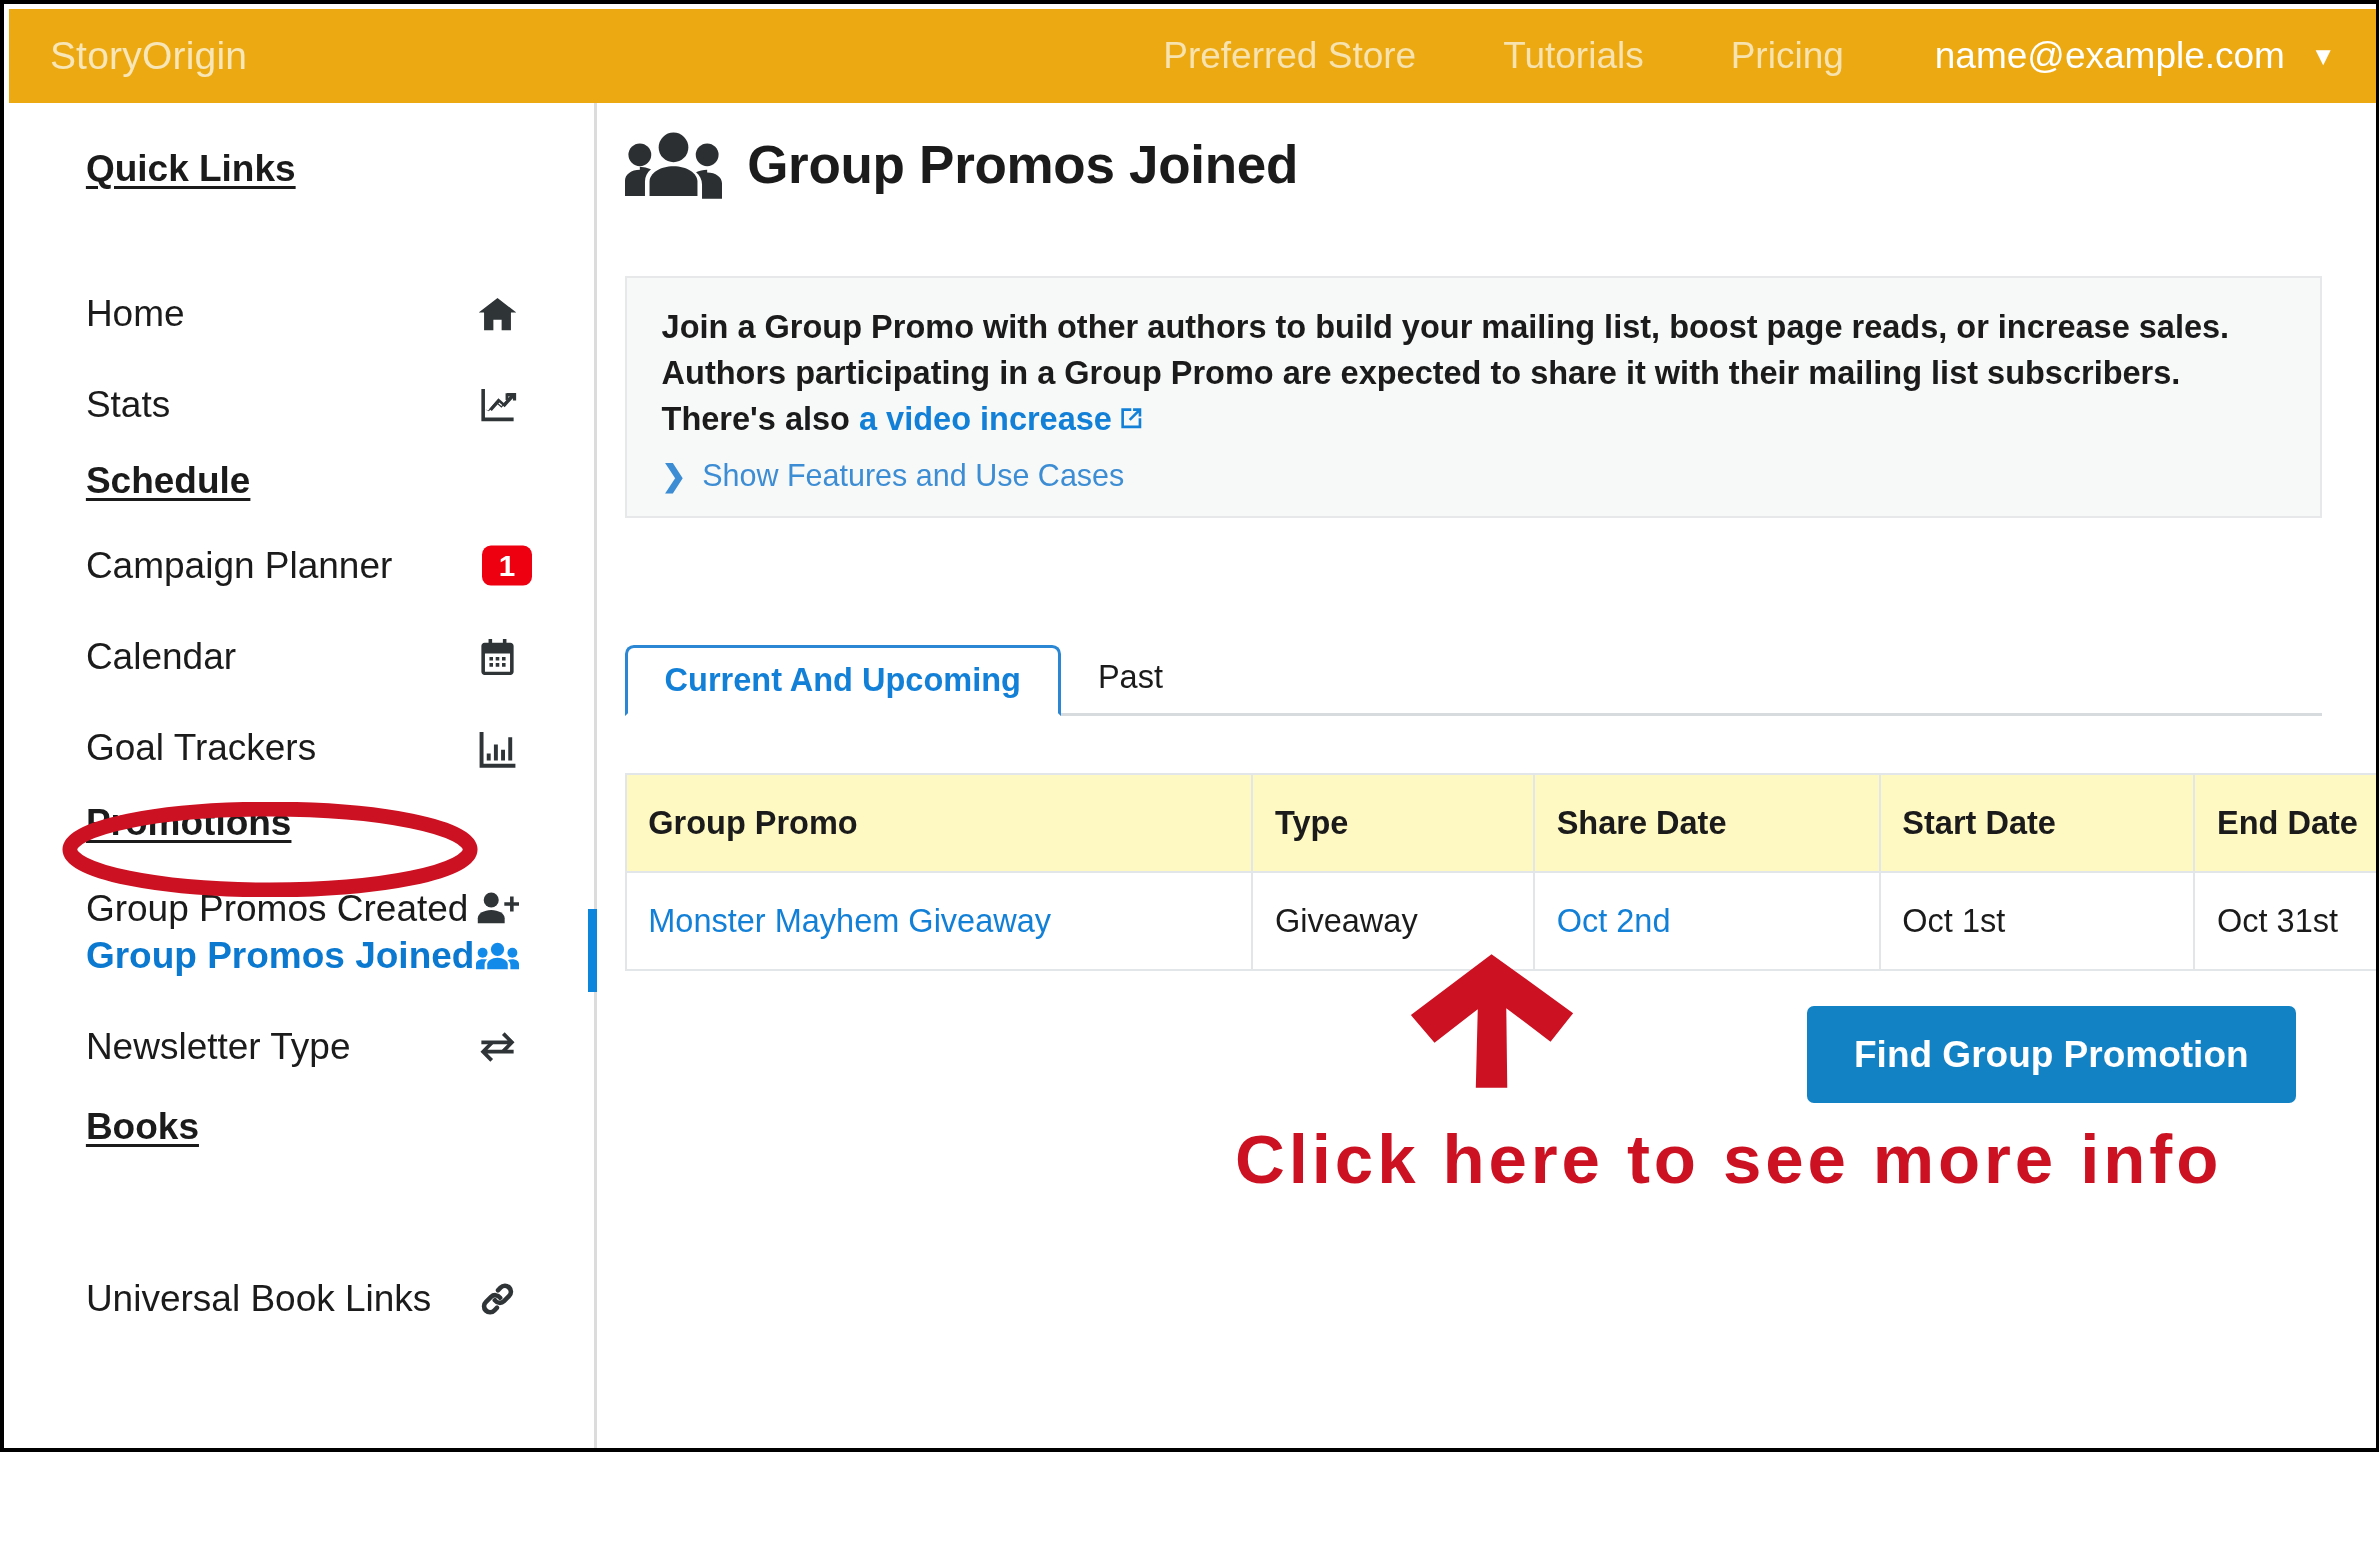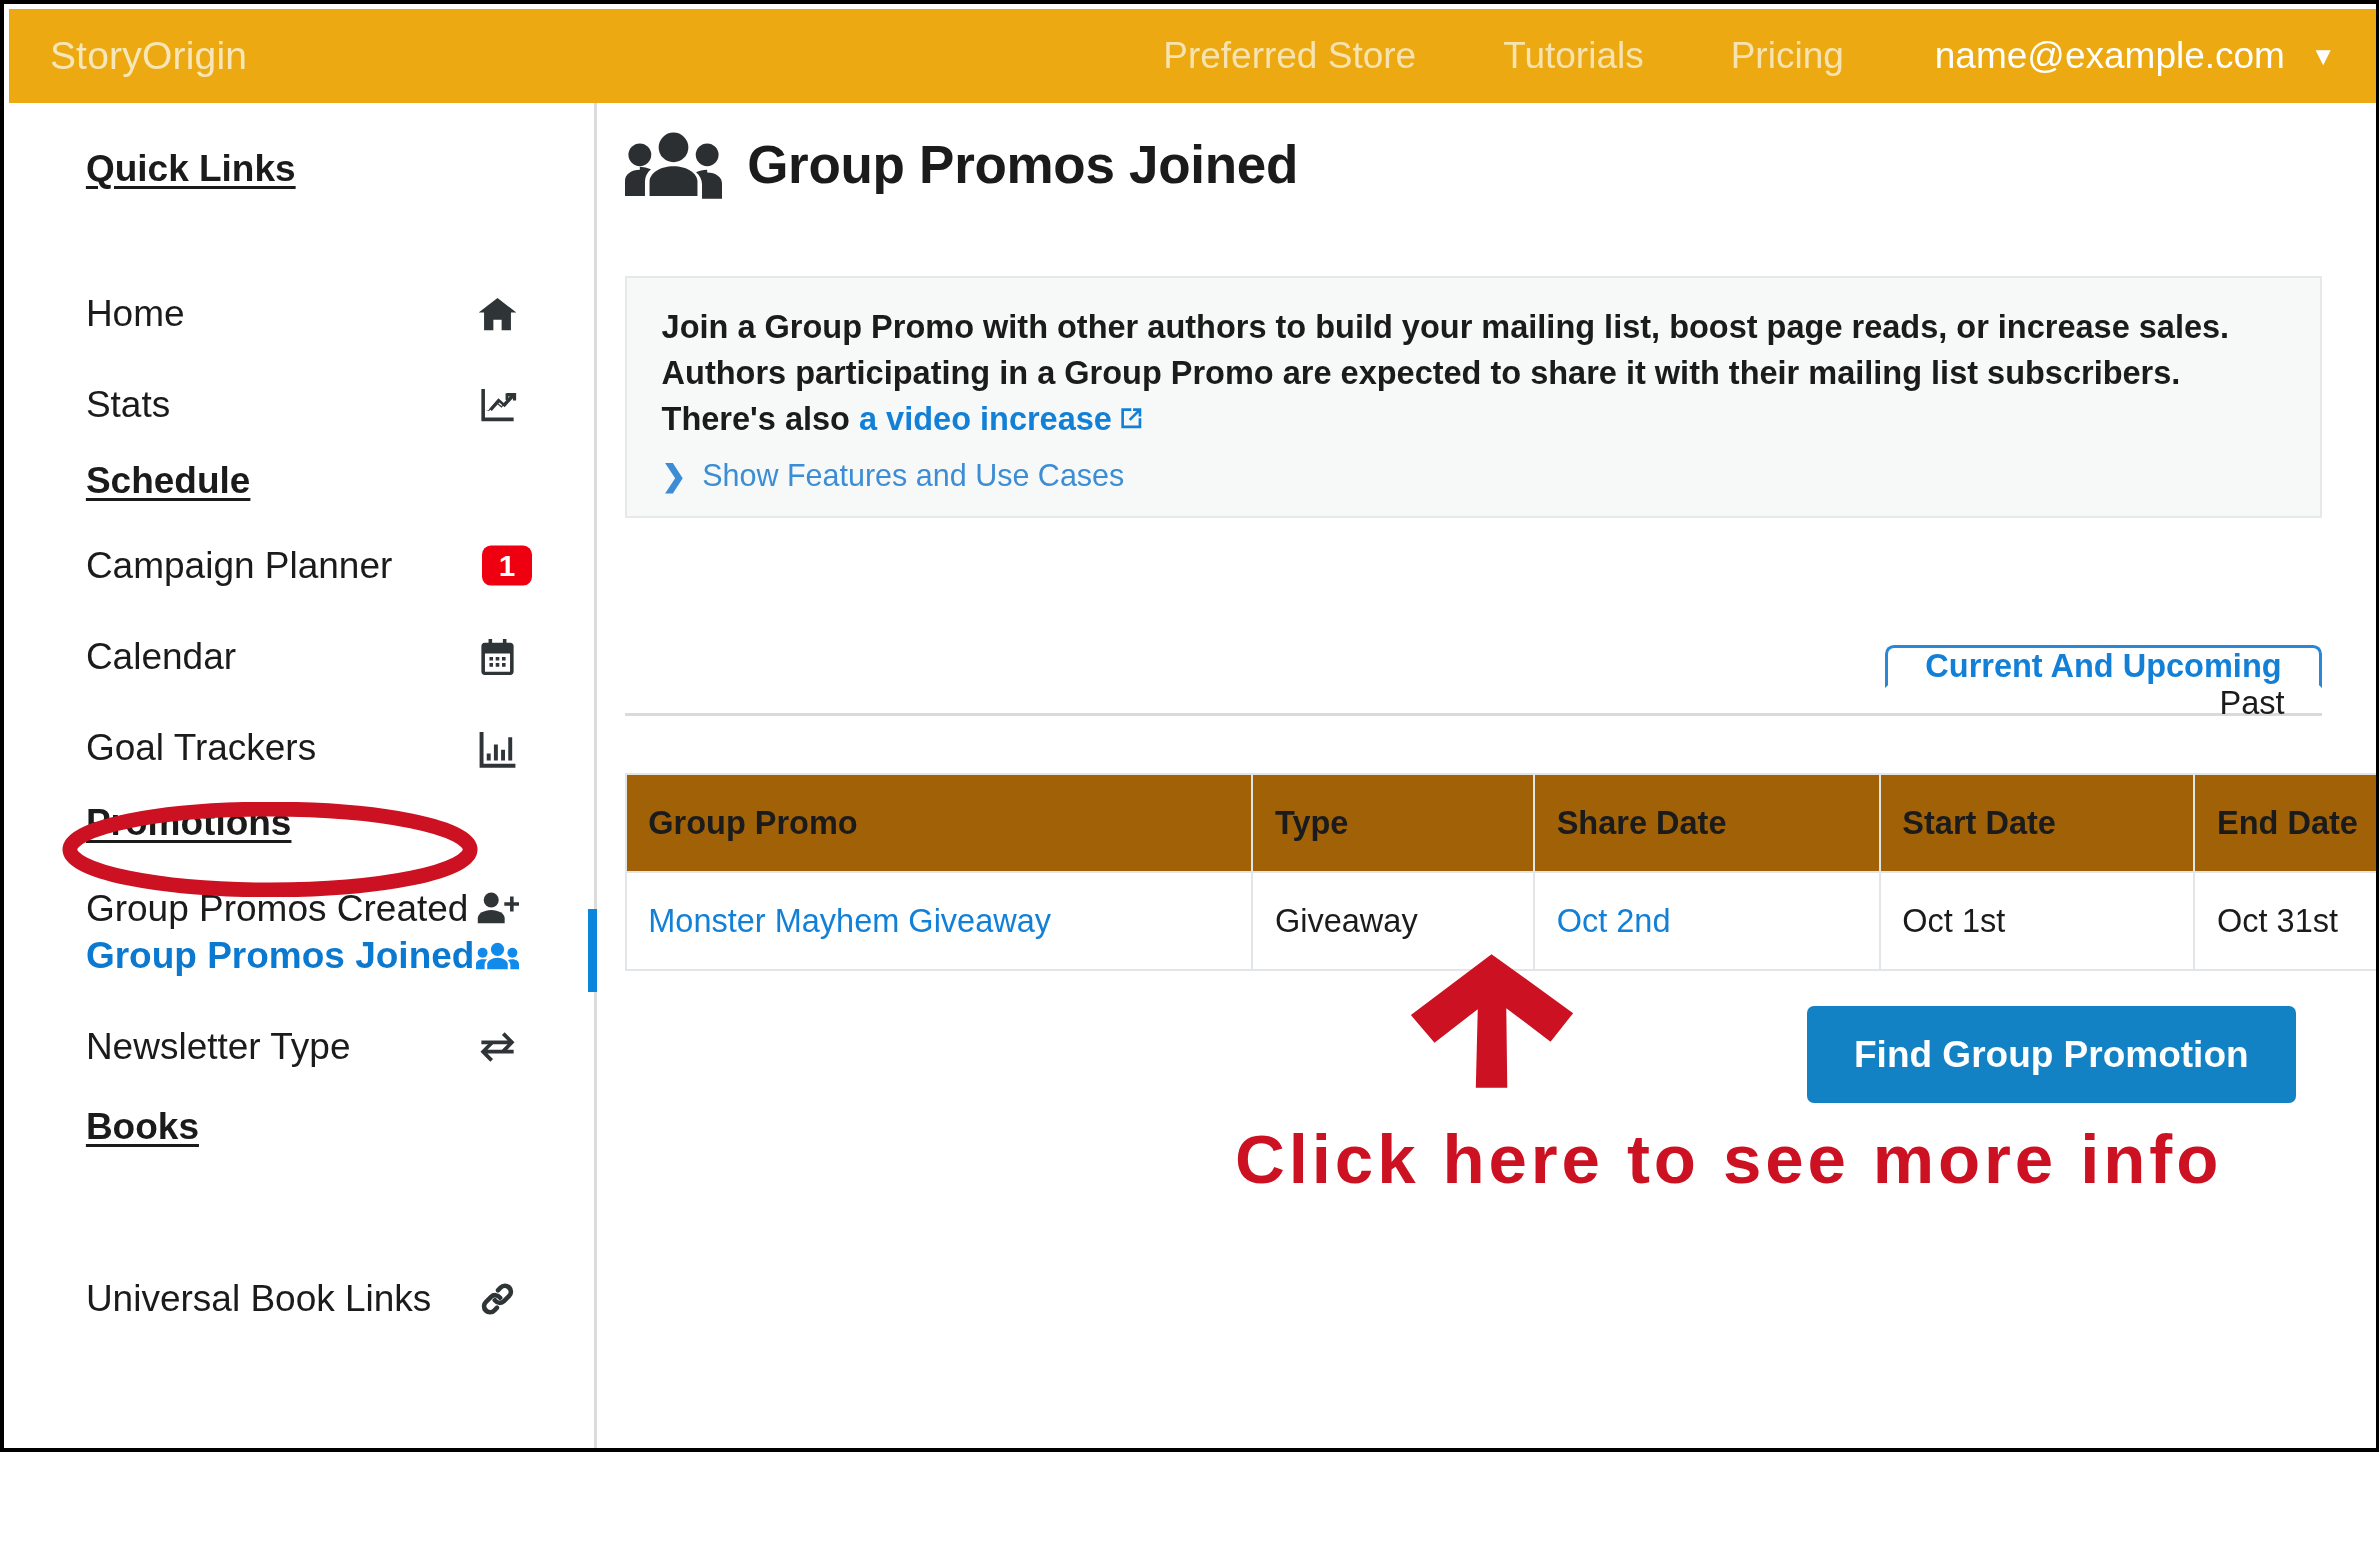--- a/index.html
+++ b/index.html
@@ -112,41 +112,41 @@
   }
   .show-feats .chev{
     color:#3c8dd4;font-size:29.6px;font-weight:bold;margin-right:15.8px;line-height:1;
   }
   .show-feats .txt{color:#3c8dd4;font-size:30.5px;}
 
   
   .tabs{
     position:absolute;left:27.6px;top:542px;width:1697px;height:71px;
     border-bottom:3px solid #d8dbdd;box-sizing:border-box;
-    display:flex;align-items:flex-end;flex-direction:column;
+    display:flex;align-items:flex-end;
   }
   .tab{
     height:71px;display:flex;align-items:center;justify-content:center;
     padding:0 37px;font-size:32.5px;box-sizing:border-box;
   }
   .tab.active{
     color:#1380d8;font-weight:bold;
     border:3px solid #2b87d4;border-bottom:3px solid #ffffff;
     border-radius:8.9px 8.9px 0 0;background:#ffffff;
     margin-bottom:-3px;
   }
   .tab.inactive{color:#1b1b1b;}
 
   
   .tbl{
     position:absolute;left:27.6px;top:670px;width:1697px;
     border-collapse:collapse;table-layout:fixed;
   }
   .tbl th{
-    background:#a16207;border:2px solid #e3e6e8;
+    background:#fef9c3;border:2px solid #e3e6e8;
     font-size:32.5px;font-weight:bold;color:#1b1b1b;text-align:left;
     padding:29.6px 0 29.6px 21.7px;
   }
   .tbl td{
     border:2px solid #e3e6e8;border-top:none;
     font-size:32.5px;color:#1b1b1b;text-align:left;
     padding:29.6px 0 29.6px 21.7px;background:#ffffff;
   }
   .tbl .lnk{color:#1380d8;text-decoration:none;}
   .c0{width:603px;} .c1{width:258px;} .c2{width:322px;}

